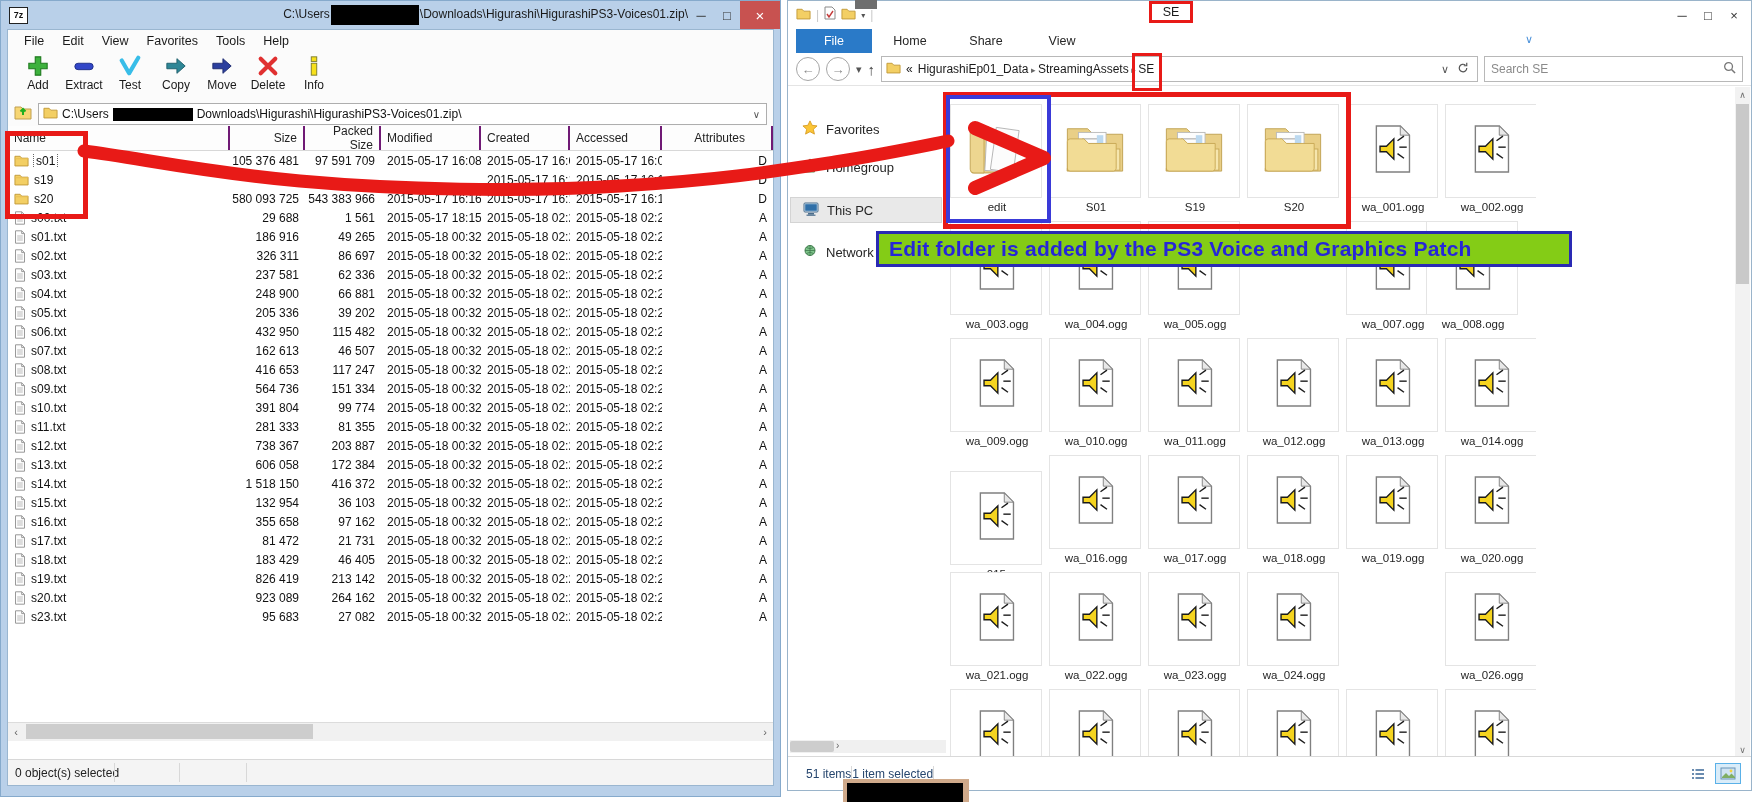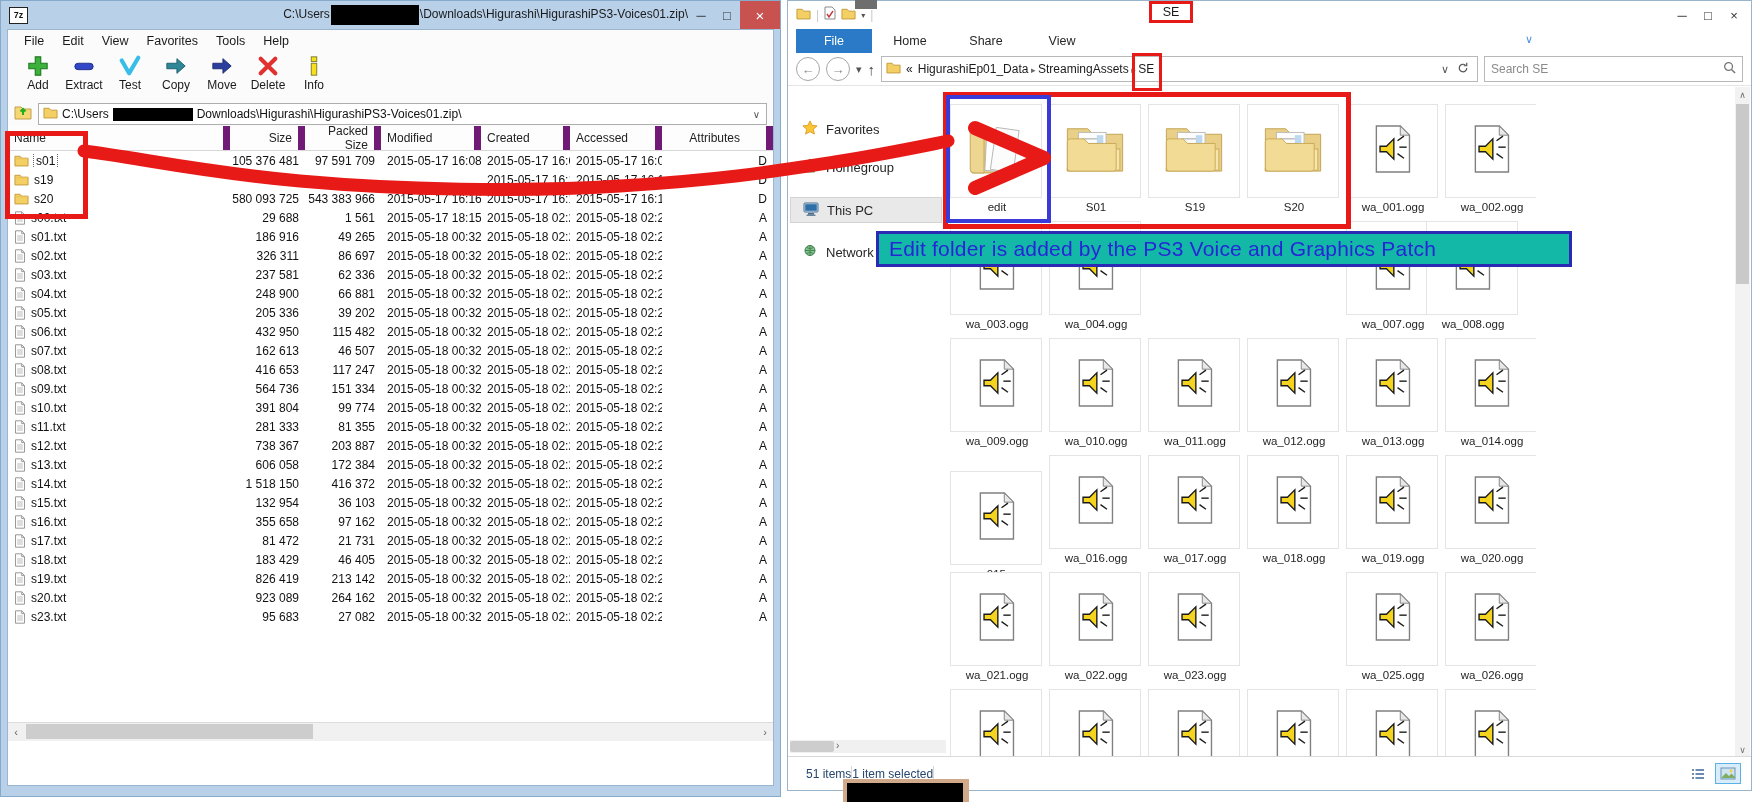--- a/index.html
+++ b/index.html
@@ -18,21 +18,21 @@
   .zip-menubar{height:22px;display:flex;align-items:center;padding-left:8px;gap:2px;background:#fbfbfb;font-size:12.5px;color:#1a1a1a;}
   .zip-menuitem{padding:2px 8px;}
   .zip-toolbar{height:48px;display:flex;align-items:flex-start;padding:2px 0 0 10px;gap:6px;background:#fbfbfb;}
   .zip-toolbtn{min-width:40px;display:flex;flex-direction:column;align-items:center;font-size:12px;color:#1a1a1a;}
   .zip-toolbtn .tico{height:24px;display:flex;align-items:center;}
   .zip-addressrow{height:24px;display:flex;align-items:center;gap:6px;padding:0 6px;background:#fbfbfb;}
   .zip-combo{flex:1;height:20px;border:1px solid #aeaeae;background:#fff;display:flex;align-items:center;font-size:12px;color:#111;padding-left:4px;gap:4px;white-space:nowrap;overflow:hidden;}
   .censor-inline2{display:inline-block;background:#000;width:80px;height:13px;}
   .combo-caret{margin-left:auto;padding:0 6px;color:#555;font-size:10px;}
   .zip-header{height:24px;display:flex;border-bottom:1px solid #d8d8d8;background:#fdfdfd;font-size:12px;color:#222;align-items:center;}
-  .zh{border-right:7px solid #701a75;height:100%;display:flex;align-items:center;padding:0 6px;box-sizing:border-box;}
+  .zh{border-right:2px solid #701a75;height:100%;display:flex;align-items:center;padding:0 6px;box-sizing:border-box;}
   .c0{width:222px;}.c1{width:75px;justify-content:flex-end;text-align:right;}.c2{width:76px;justify-content:flex-end;text-align:right;}
   .c3{width:100px;}.c4{width:89px;}.c5{width:92px;}.c6{flex:1;justify-content:flex-end;text-align:right;padding-right:26px;}
   .zrow{height:19px;display:flex;align-items:center;font-size:12px;color:#111;}
   .zc{padding:0 6px;box-sizing:border-box;display:flex;align-items:center;overflow:hidden;white-space:nowrap;}
   .zc.c1,.zc.c2{justify-content:flex-end;}
   .zicon{display:inline-flex;margin-right:5px;}
   .zname.dotted{outline:1px dotted #666;padding:0 2px;}
   .zip-hscroll{position:absolute;left:0;right:0;bottom:44px;height:18px;background:#f1f1f1;border-top:1px solid #dcdcdc;}
   .hs-arrow{position:absolute;top:0;width:16px;height:17px;display:flex;align-items:center;justify-content:center;color:#666;font-size:11px;}
   .hs-thumb{position:absolute;left:18px;top:1px;width:287px;height:15px;background:#cdcdcd;}
@@ -83,21 +83,21 @@
   .view-btns{position:absolute;right:10px;bottom:6px;display:flex;gap:6px;align-items:center;}
   .view-btn{padding:3px 4px;display:flex;align-items:center;}
   .view-btn.active{border:1px solid #5ab1e8;background:#d9ecf9;}
 
   
   .ann{position:absolute;pointer-events:none;}
   #ann-zip-box{left:5px;top:131px;width:73px;height:78px;border:5px solid #e81a17;z-index:56;}
   #ann-folders-box{left:943px;top:92px;width:398px;height:127px;border:5px solid #e81a17;z-index:56;}
   #ann-edit-box{left:946px;top:95px;width:97px;height:120px;border:4px solid #3a3ad8;z-index:57;}
   #ann-arrow{left:0;top:0;width:1752px;height:802px;z-index:58;}
-  #ann-banner{left:876px;top:231px;width:680px;height:30px;border:3px solid #2a2ab4;background:#14b8a6;color:#2626d8;font-size:21px;font-weight:normal;display:flex;align-items:center;padding-left:10px;letter-spacing:.2px;z-index:59;box-sizing:content-box;}
+  #ann-banner{left:876px;top:231px;width:680px;height:30px;border:3px solid #2a2ab4;background:#84cc16;color:#2626d8;font-size:21px;font-weight:bold;display:flex;align-items:center;padding-left:10px;letter-spacing:.2px;z-index:59;box-sizing:content-box;}
   #censor-bottom-wrap{left:843px;top:779px;width:126px;height:23px;background:#cfa98a;z-index:70;}
   #censor-bottom{position:absolute;left:4px;top:4px;width:116px;height:19px;background:#000;}
   #gray-notch{left:855px;top:0;width:22px;height:9px;background:#6e6e6e;z-index:40;}
 </style>
 </head>
 <body>
 
 <div id="stage">
 
   <div id="zipwin">
@@ -648,20 +648,26 @@
             <div class="zc c3">2015-05-18 00:32</div>
             <div class="zc c4">2015-05-18 02:26</div>
             <div class="zc c5">2015-05-18 02:26</div>
             <div class="zc c6">A</div>
           </div>
         </div>
       <div class="zip-hscroll">
         <div class="hs-arrow" style="left:0;">‹</div>
         <div class="hs-thumb"></div>
         <div class="hs-arrow" style="right:0;">›</div>
+      </div>
+      <div class="zip-status">
+        <span>0 object(s) selected</span>
+        <div class="zs-div" style="left:106px;"></div>
+        <div class="zs-div" style="left:171px;"></div>
+        <div class="zs-div" style="left:238px;"></div>
       </div>
     </div>
   </div>
 
   <div id="expwin">
     <div class="exp-titlebar">
       <div class="qat">
         <span id="qat-folder1"><svg width="15" height="13" viewBox="0 0 16 13">
               <path d="M1 2 h5.5 l1.8 2 H15 v8.3 H1 z" fill="#f3cf64" stroke="#c29a3a"></path>
             </svg></span>
@@ -870,20 +876,35 @@
                 <path d="M12 24 h7 l8 -8 v22 l-8 -8 h-7 z" fill="#f5d41f" stroke="#1a1a1a" stroke-width="1.5"></path>
                 <g stroke="#1a1a1a" stroke-width="1.5">
                   <line x1="31" y1="18" x2="38" y2="13"></line>
                   <line x1="33" y1="25" x2="41" y2="25"></line>
                   <line x1="31" y1="32" x2="38" y2="37"></line>
                 </g>
               </svg></span>
           </div>
           <div class="tile-label">wa_004.ogg</div>
         </div>
+        <div class="tile-cell" style="left: 202px; top: 220px;">
+          <div class="tile-frame">
+            <span><svg width="46" height="52" viewBox="0 0 50 54">
+                <path d="M8 2 h26 l10 10 v40 H8 z" fill="#fff" stroke="#808080" stroke-width="1.5"></path>
+                <path d="M34 2 l10 10 h-10 z" fill="#e8e8e8" stroke="#808080"></path>
+                <path d="M12 24 h7 l8 -8 v22 l-8 -8 h-7 z" fill="#f5d41f" stroke="#1a1a1a" stroke-width="1.5"></path>
+                <g stroke="#1a1a1a" stroke-width="1.5">
+                  <line x1="31" y1="18" x2="38" y2="13"></line>
+                  <line x1="33" y1="25" x2="41" y2="25"></line>
+                  <line x1="31" y1="32" x2="38" y2="37"></line>
+                </g>
+              </svg></span>
+          </div>
+          <div class="tile-label">wa_005.ogg</div>
+        </div>
         <div class="tile-cell" style="left: 400px; top: 220px;">
           <div class="tile-frame">
             <span><svg width="46" height="52" viewBox="0 0 50 54">
                 <path d="M8 2 h26 l10 10 v40 H8 z" fill="#fff" stroke="#808080" stroke-width="1.5"></path>
                 <path d="M34 2 l10 10 h-10 z" fill="#e8e8e8" stroke="#808080"></path>
                 <path d="M12 24 h7 l8 -8 v22 l-8 -8 h-7 z" fill="#f5d41f" stroke="#1a1a1a" stroke-width="1.5"></path>
                 <g stroke="#1a1a1a" stroke-width="1.5">
                   <line x1="31" y1="18" x2="38" y2="13"></line>
                   <line x1="33" y1="25" x2="41" y2="25"></line>
                   <line x1="31" y1="32" x2="38" y2="37"></line>
@@ -1125,34 +1146,34 @@
                 <path d="M12 24 h7 l8 -8 v22 l-8 -8 h-7 z" fill="#f5d41f" stroke="#1a1a1a" stroke-width="1.5"></path>
                 <g stroke="#1a1a1a" stroke-width="1.5">
                   <line x1="31" y1="18" x2="38" y2="13"></line>
                   <line x1="33" y1="25" x2="41" y2="25"></line>
                   <line x1="31" y1="32" x2="38" y2="37"></line>
                 </g>
               </svg></span>
           </div>
           <div class="tile-label">wa_023.ogg</div>
         </div>
-        <div class="tile-cell" style="left: 400px; top: 571px;">
-          <div class="tile-frame">
-            <span><svg width="46" height="52" viewBox="0 0 50 54">
-                <path d="M8 2 h26 l10 10 v40 H8 z" fill="#fff" stroke="#808080" stroke-width="1.5"></path>
-                <path d="M34 2 l10 10 h-10 z" fill="#e8e8e8" stroke="#808080"></path>
-                <path d="M12 24 h7 l8 -8 v22 l-8 -8 h-7 z" fill="#f5d41f" stroke="#1a1a1a" stroke-width="1.5"></path>
-                <g stroke="#1a1a1a" stroke-width="1.5">
-                  <line x1="31" y1="18" x2="38" y2="13"></line>
-                  <line x1="33" y1="25" x2="41" y2="25"></line>
-                  <line x1="31" y1="32" x2="38" y2="37"></line>
-                </g>
-              </svg></span>
-          </div>
-          <div class="tile-label">wa_025.ogg</div>
+        <div class="tile-cell" style="left: 301px; top: 571px;">
+          <div class="tile-frame">
+            <span><svg width="46" height="52" viewBox="0 0 50 54">
+                <path d="M8 2 h26 l10 10 v40 H8 z" fill="#fff" stroke="#808080" stroke-width="1.5"></path>
+                <path d="M34 2 l10 10 h-10 z" fill="#e8e8e8" stroke="#808080"></path>
+                <path d="M12 24 h7 l8 -8 v22 l-8 -8 h-7 z" fill="#f5d41f" stroke="#1a1a1a" stroke-width="1.5"></path>
+                <g stroke="#1a1a1a" stroke-width="1.5">
+                  <line x1="31" y1="18" x2="38" y2="13"></line>
+                  <line x1="33" y1="25" x2="41" y2="25"></line>
+                  <line x1="31" y1="32" x2="38" y2="37"></line>
+                </g>
+              </svg></span>
+          </div>
+          <div class="tile-label">wa_024.ogg</div>
         </div>
         <div class="tile-cell" style="left: 499px; top: 571px;">
           <div class="tile-frame">
             <span><svg width="46" height="52" viewBox="0 0 50 54">
                 <path d="M8 2 h26 l10 10 v40 H8 z" fill="#fff" stroke="#808080" stroke-width="1.5"></path>
                 <path d="M34 2 l10 10 h-10 z" fill="#e8e8e8" stroke="#808080"></path>
                 <path d="M12 24 h7 l8 -8 v22 l-8 -8 h-7 z" fill="#f5d41f" stroke="#1a1a1a" stroke-width="1.5"></path>
                 <g stroke="#1a1a1a" stroke-width="1.5">
                   <line x1="31" y1="18" x2="38" y2="13"></line>
                   <line x1="33" y1="25" x2="41" y2="25"></line>

